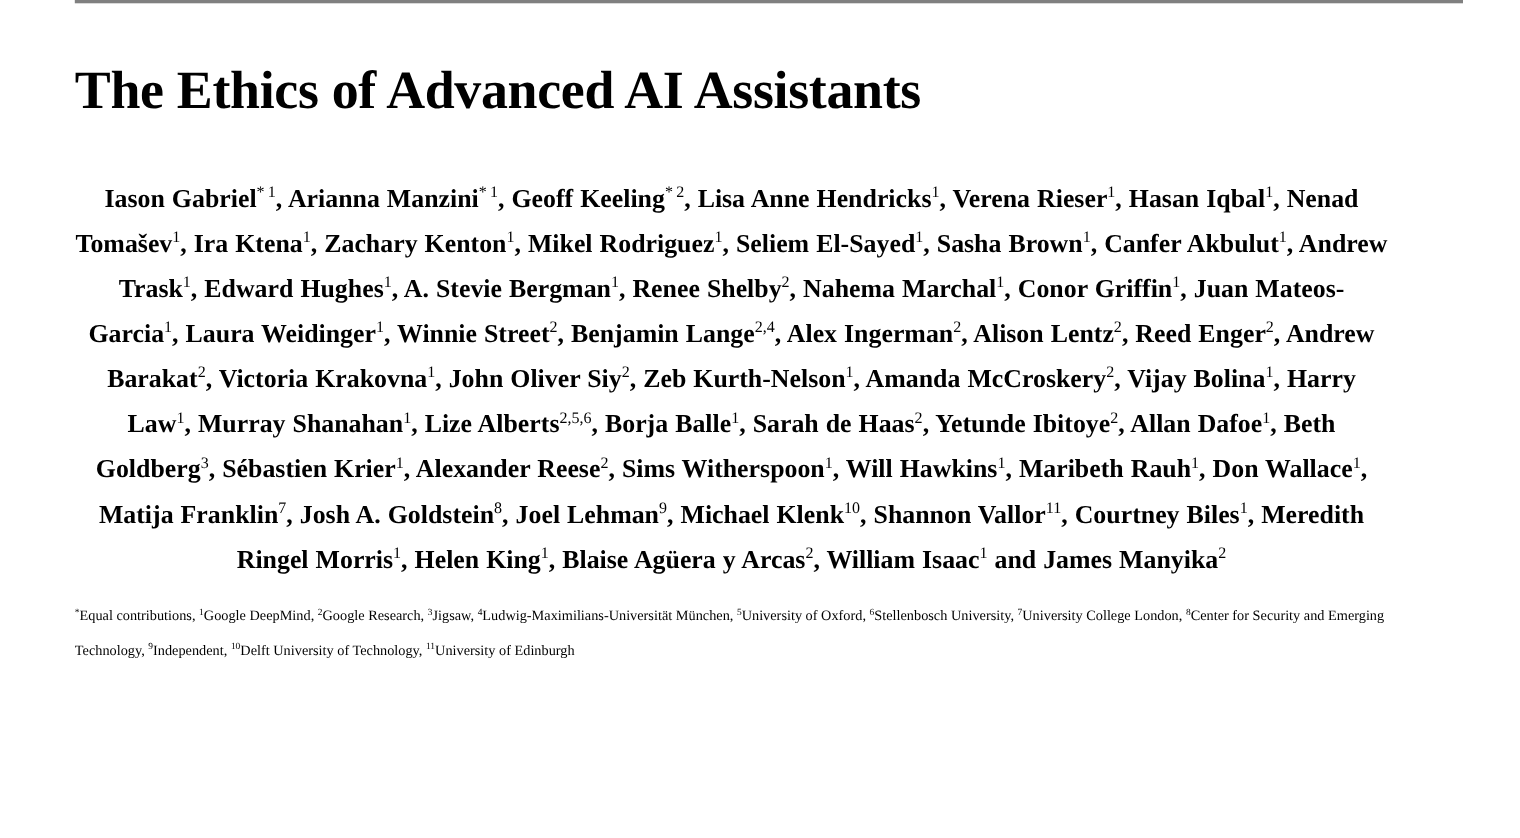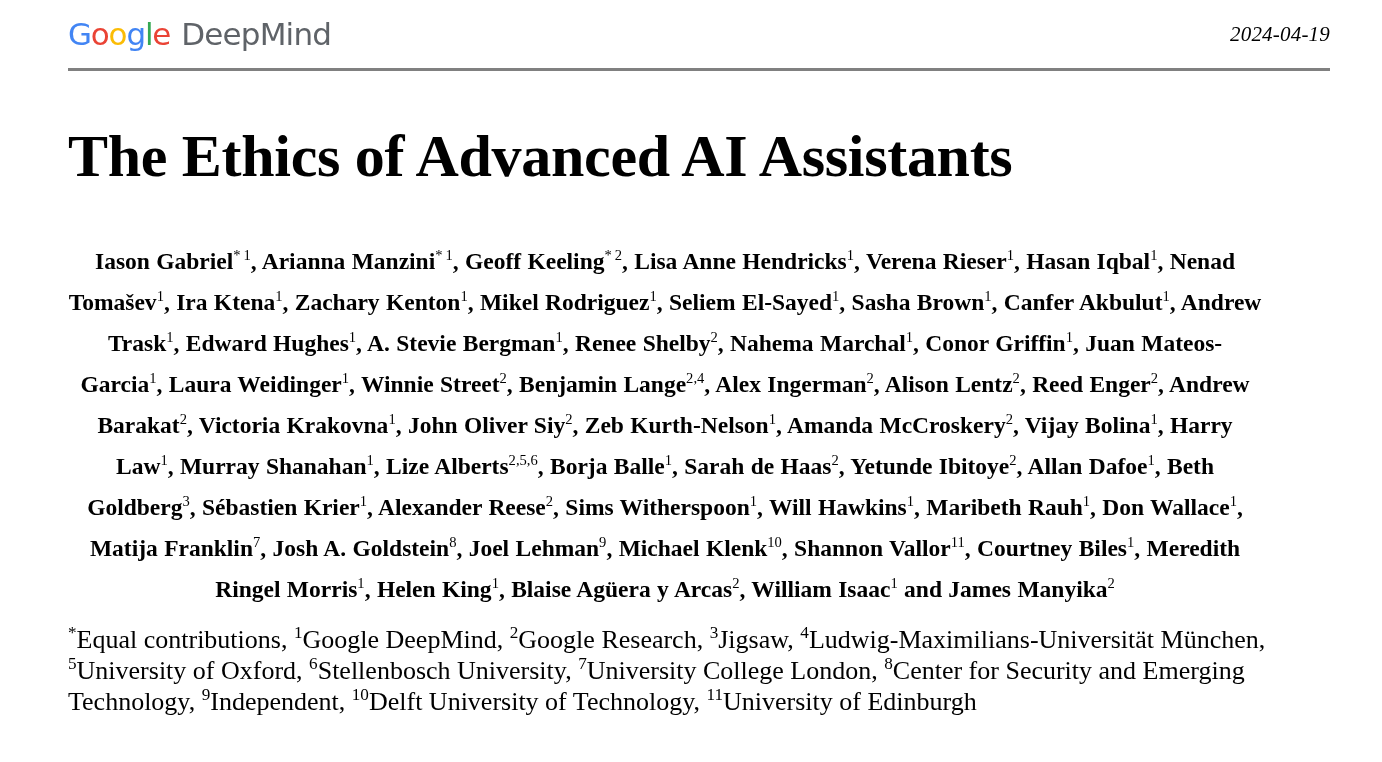--- a/index.html
+++ b/index.html
@@ -60,21 +60,21 @@
   }
   .header-rule {
     margin: 0 52px 0 68px;
     height: 3px;
     background: #808080;
   }
 
   
   .title {
     margin: 52px 68px 12px 68px;
-    font-size: 60px;
+    font-size: 49px;
     font-weight: bold;
     letter-spacing: -0.3px;
     line-height: 1.1;
   }
 
   
   .authors {
     margin: 52px 120px 0 68px;
     font-size: 23.5px;
     font-weight: bold;
@@ -86,42 +86,35 @@
     font-weight: normal;
     font-size: 0.62em;
     vertical-align: super;
     line-height: 0;
   }
   .authors .star { font-weight: normal; }
 
   
   .affiliations {
     margin: 14px 110px 0 68px;
-    font-size: 26px;
+    font-size: 13px;
     line-height: 31px;
     font-weight: normal;
   }
   .affiliations sup {
     font-size: 0.66em;
     vertical-align: super;
     line-height: 0;
   }
 </style>
 </head>
 <body>
 
 <div class="page">
 
-  <div class="header">
-    <div class="logo">
-      <span class="logo-google"><span style="color: rgb(66, 133, 244);">G</span><span style="color: rgb(234, 67, 53);">o</span><span style="color: rgb(251, 188, 5);">o</span><span style="color: rgb(66, 133, 244);">g</span><span style="color: rgb(52, 168, 83);">l</span><span style="color: rgb(234, 67, 53);">e</span></span>
-      <span class="logo-deepmind">DeepMind</span>
-    </div>
-    <div class="doc-date">2024-04-19</div>
-  </div>
 
   <div class="header-rule"></div>
 
   <h1 class="title">The Ethics of Advanced AI Assistants</h1>
 
   <div class="authors"><span><span>Iason Gabriel</span><sup class="star">* </sup><sup>1</sup></span><span>, </span><span><span>Arianna Manzini</span><sup class="star">* </sup><sup>1</sup></span><span>, </span><span><span>Geoff Keeling</span><sup class="star">* </sup><sup>2</sup></span><span>, </span><span><span>Lisa Anne Hendricks</span><sup>1</sup></span><span>, </span><span><span>Verena Rieser</span><sup>1</sup></span><span>, </span><span><span>Hasan Iqbal</span><sup>1</sup></span><span>, </span><span><span>Nenad Tomašev</span><sup>1</sup></span><span>, </span><span><span>Ira Ktena</span><sup>1</sup></span><span>, </span><span><span>Zachary Kenton</span><sup>1</sup></span><span>, </span><span><span>Mikel Rodriguez</span><sup>1</sup></span><span>, </span><span><span>Seliem El-Sayed</span><sup>1</sup></span><span>, </span><span><span>Sasha Brown</span><sup>1</sup></span><span>, </span><span><span>Canfer Akbulut</span><sup>1</sup></span><span>, </span><span><span>Andrew Trask</span><sup>1</sup></span><span>, </span><span><span>Edward Hughes</span><sup>1</sup></span><span>, </span><span><span>A. Stevie Bergman</span><sup>1</sup></span><span>, </span><span><span>Renee Shelby</span><sup>2</sup></span><span>, </span><span><span>Nahema Marchal</span><sup>1</sup></span><span>, </span><span><span>Conor Griffin</span><sup>1</sup></span><span>, </span><span><span>Juan Mateos-Garcia</span><sup>1</sup></span><span>, </span><span><span>Laura Weidinger</span><sup>1</sup></span><span>, </span><span><span>Winnie Street</span><sup>2</sup></span><span>, </span><span><span>Benjamin Lange</span><sup>2,4</sup></span><span>, </span><span><span>Alex Ingerman</span><sup>2</sup></span><span>, </span><span><span>Alison Lentz</span><sup>2</sup></span><span>, </span><span><span>Reed Enger</span><sup>2</sup></span><span>, </span><span><span>Andrew Barakat</span><sup>2</sup></span><span>, </span><span><span>Victoria Krakovna</span><sup>1</sup></span><span>, </span><span><span>John Oliver Siy</span><sup>2</sup></span><span>, </span><span><span>Zeb Kurth-Nelson</span><sup>1</sup></span><span>, </span><span><span>Amanda McCroskery</span><sup>2</sup></span><span>, </span><span><span>Vijay Bolina</span><sup>1</sup></span><span>, </span><span><span>Harry Law</span><sup>1</sup></span><span>, </span><span><span>Murray Shanahan</span><sup>1</sup></span><span>, </span><span><span>Lize Alberts</span><sup>2,5,6</sup></span><span>, </span><span><span>Borja Balle</span><sup>1</sup></span><span>, </span><span><span>Sarah de Haas</span><sup>2</sup></span><span>, </span><span><span>Yetunde Ibitoye</span><sup>2</sup></span><span>, </span><span><span>Allan Dafoe</span><sup>1</sup></span><span>, </span><span><span>Beth Goldberg</span><sup>3</sup></span><span>, </span><span><span>Sébastien Krier</span><sup>1</sup></span><span>, </span><span><span>Alexander Reese</span><sup>2</sup></span><span>, </span><span><span>Sims Witherspoon</span><sup>1</sup></span><span>, </span><span><span>Will Hawkins</span><sup>1</sup></span><span>, </span><span><span>Maribeth Rauh</span><sup>1</sup></span><span>, </span><span><span>Don Wallace</span><sup>1</sup></span><span>, </span><span><span>Matija Franklin</span><sup>7</sup></span><span>, </span><span><span>Josh A. Goldstein</span><sup>8</sup></span><span>, </span><span><span>Joel Lehman</span><sup>9</sup></span><span>, </span><span><span>Michael Klenk</span><sup>10</sup></span><span>, </span><span><span>Shannon Vallor</span><sup>11</sup></span><span>, </span><span><span>Courtney Biles</span><sup>1</sup></span><span>, </span><span><span>Meredith Ringel Morris</span><sup>1</sup></span><span>, </span><span><span>Helen King</span><sup>1</sup></span><span>, </span><span><span>Blaise Agüera y Arcas</span><sup>2</sup></span><span>, </span><span><span>William Isaac</span><sup>1</sup></span><span> and </span><span><span>James Manyika</span><sup>2</sup></span></div>
 
   <div class="affiliations"><sup>*</sup><span>Equal contributions</span><span>, </span><sup>1</sup><span>Google DeepMind</span><span>, </span><sup>2</sup><span>Google Research</span><span>, </span><sup>3</sup><span>Jigsaw</span><span>, </span><sup>4</sup><span>Ludwig-Maximilians-Universität München</span><span>, </span><sup>5</sup><span>University of Oxford</span><span>, </span><sup>6</sup><span>Stellenbosch University</span><span>, </span><sup>7</sup><span>University College London</span><span>, </span><sup>8</sup><span>Center for Security and Emerging Technology</span><span>, </span><sup>9</sup><span>Independent</span><span>, </span><sup>10</sup><span>Delft University of Technology</span><span>, </span><sup>11</sup><span>University of Edinburgh</span></div>
 
 </div>

